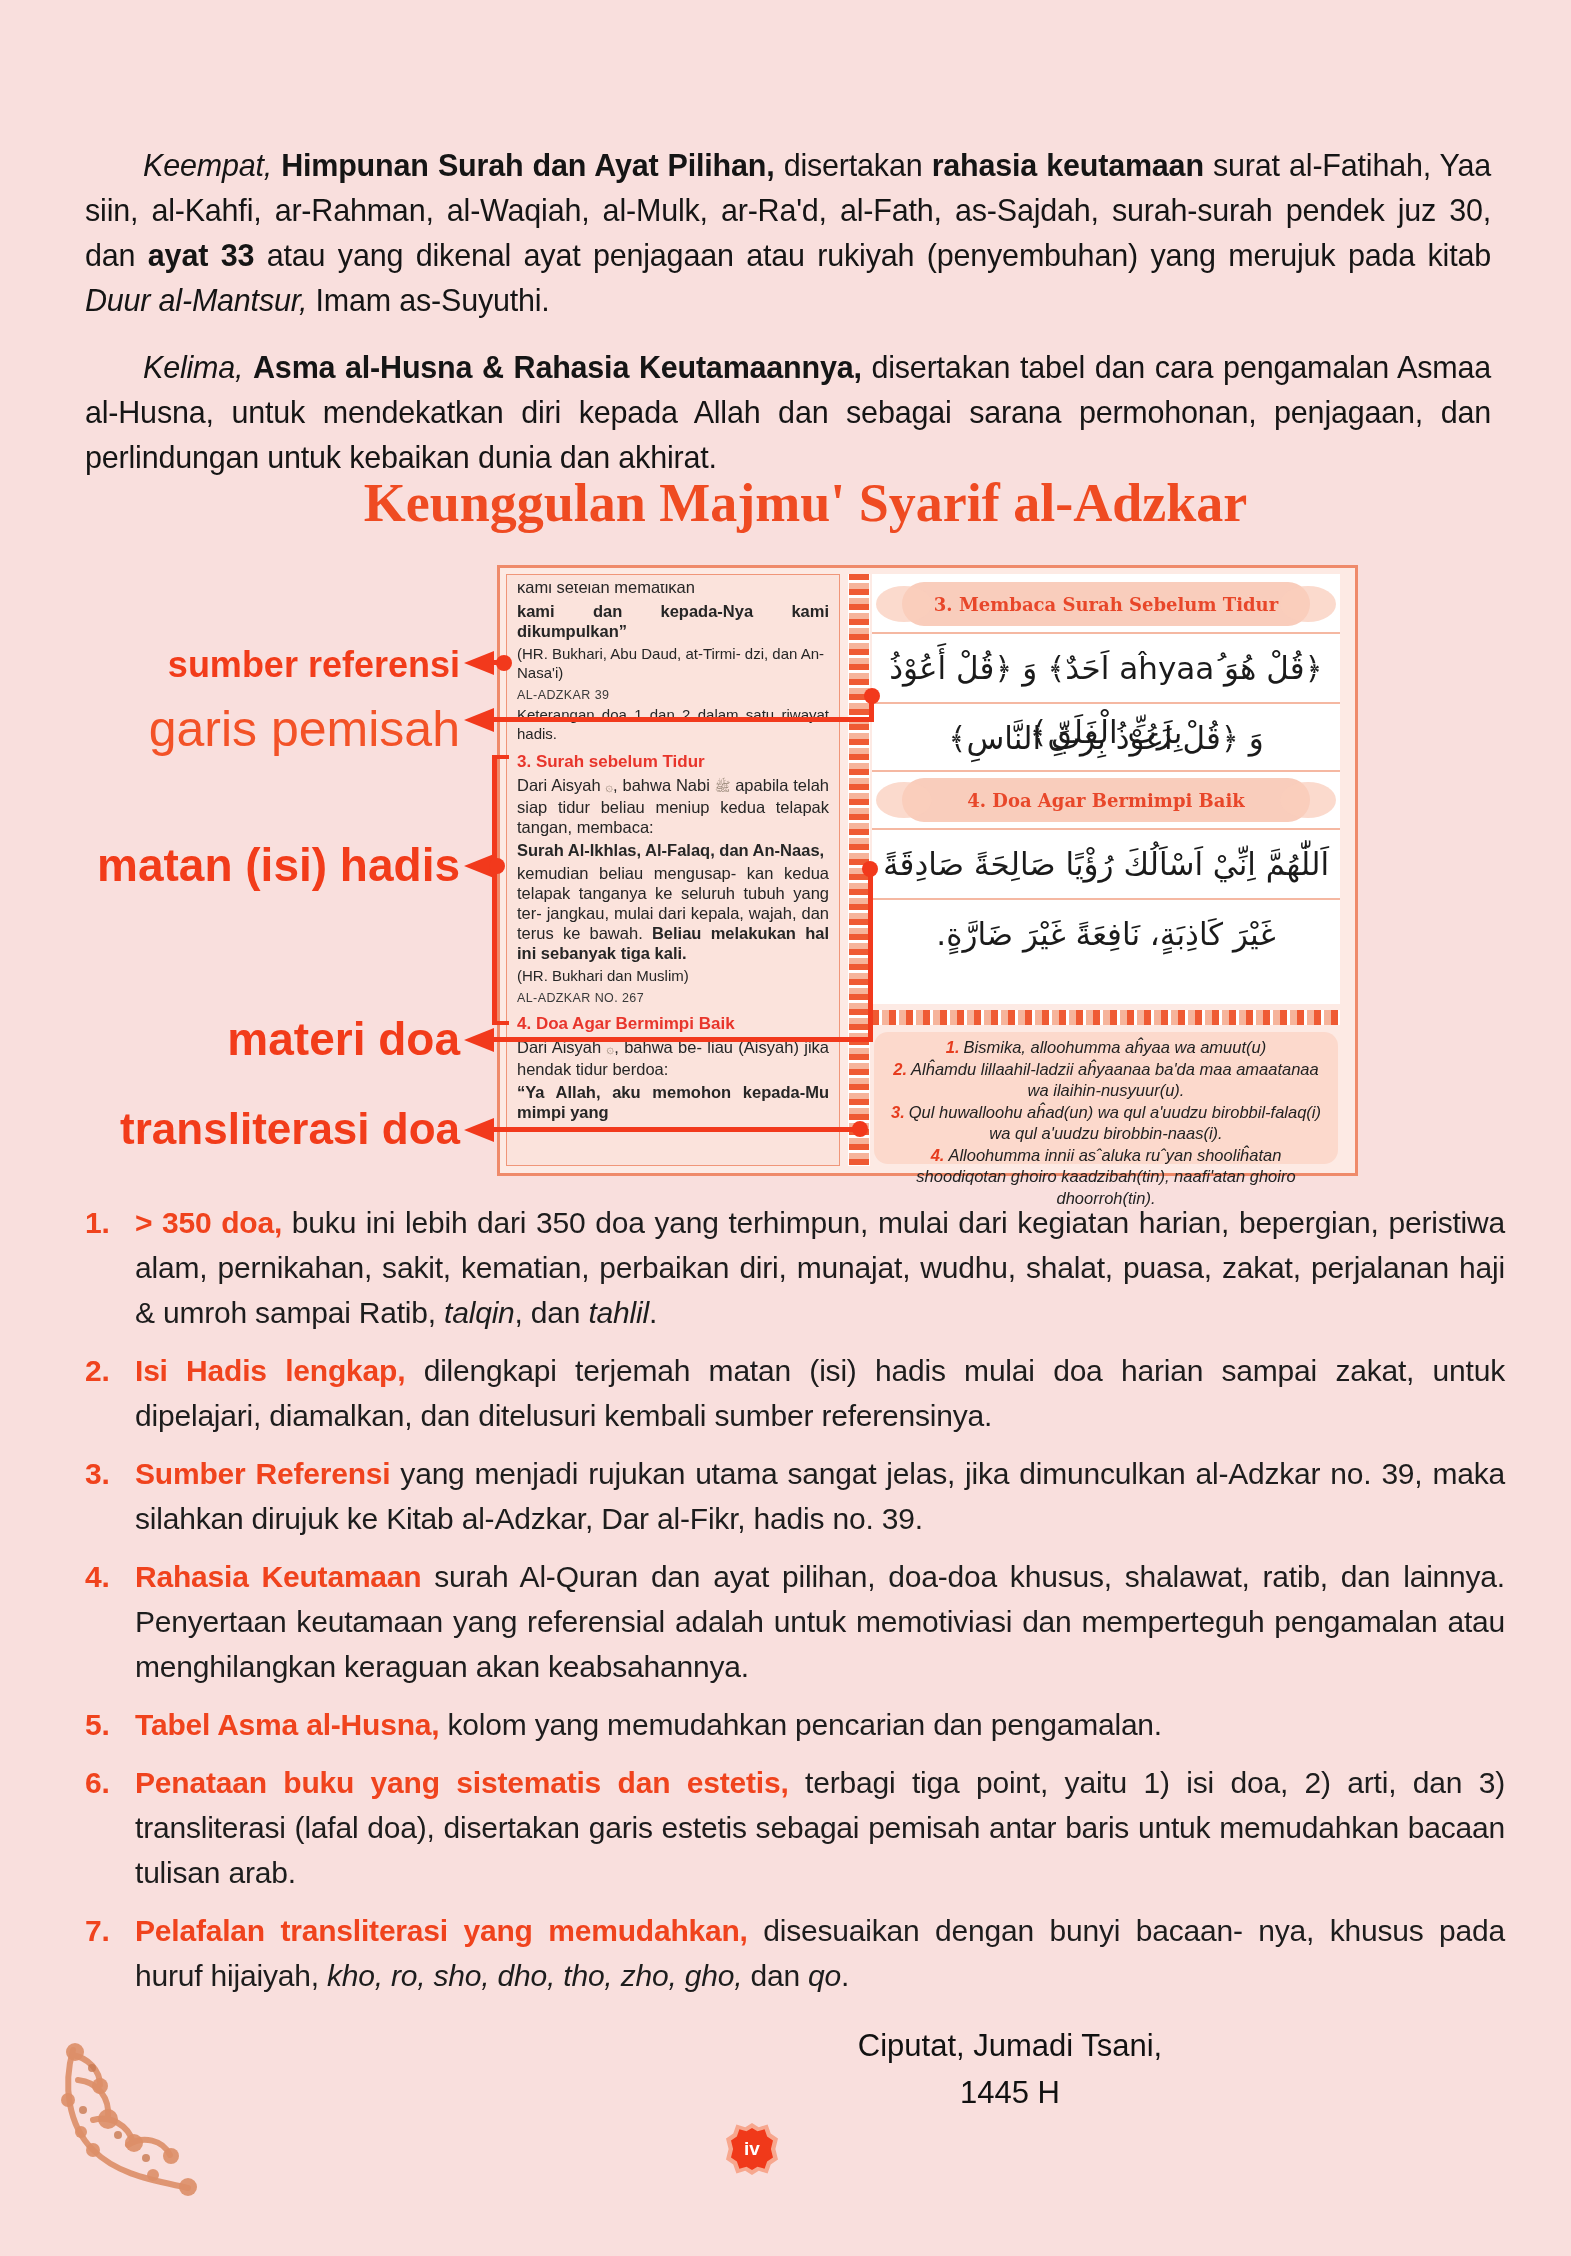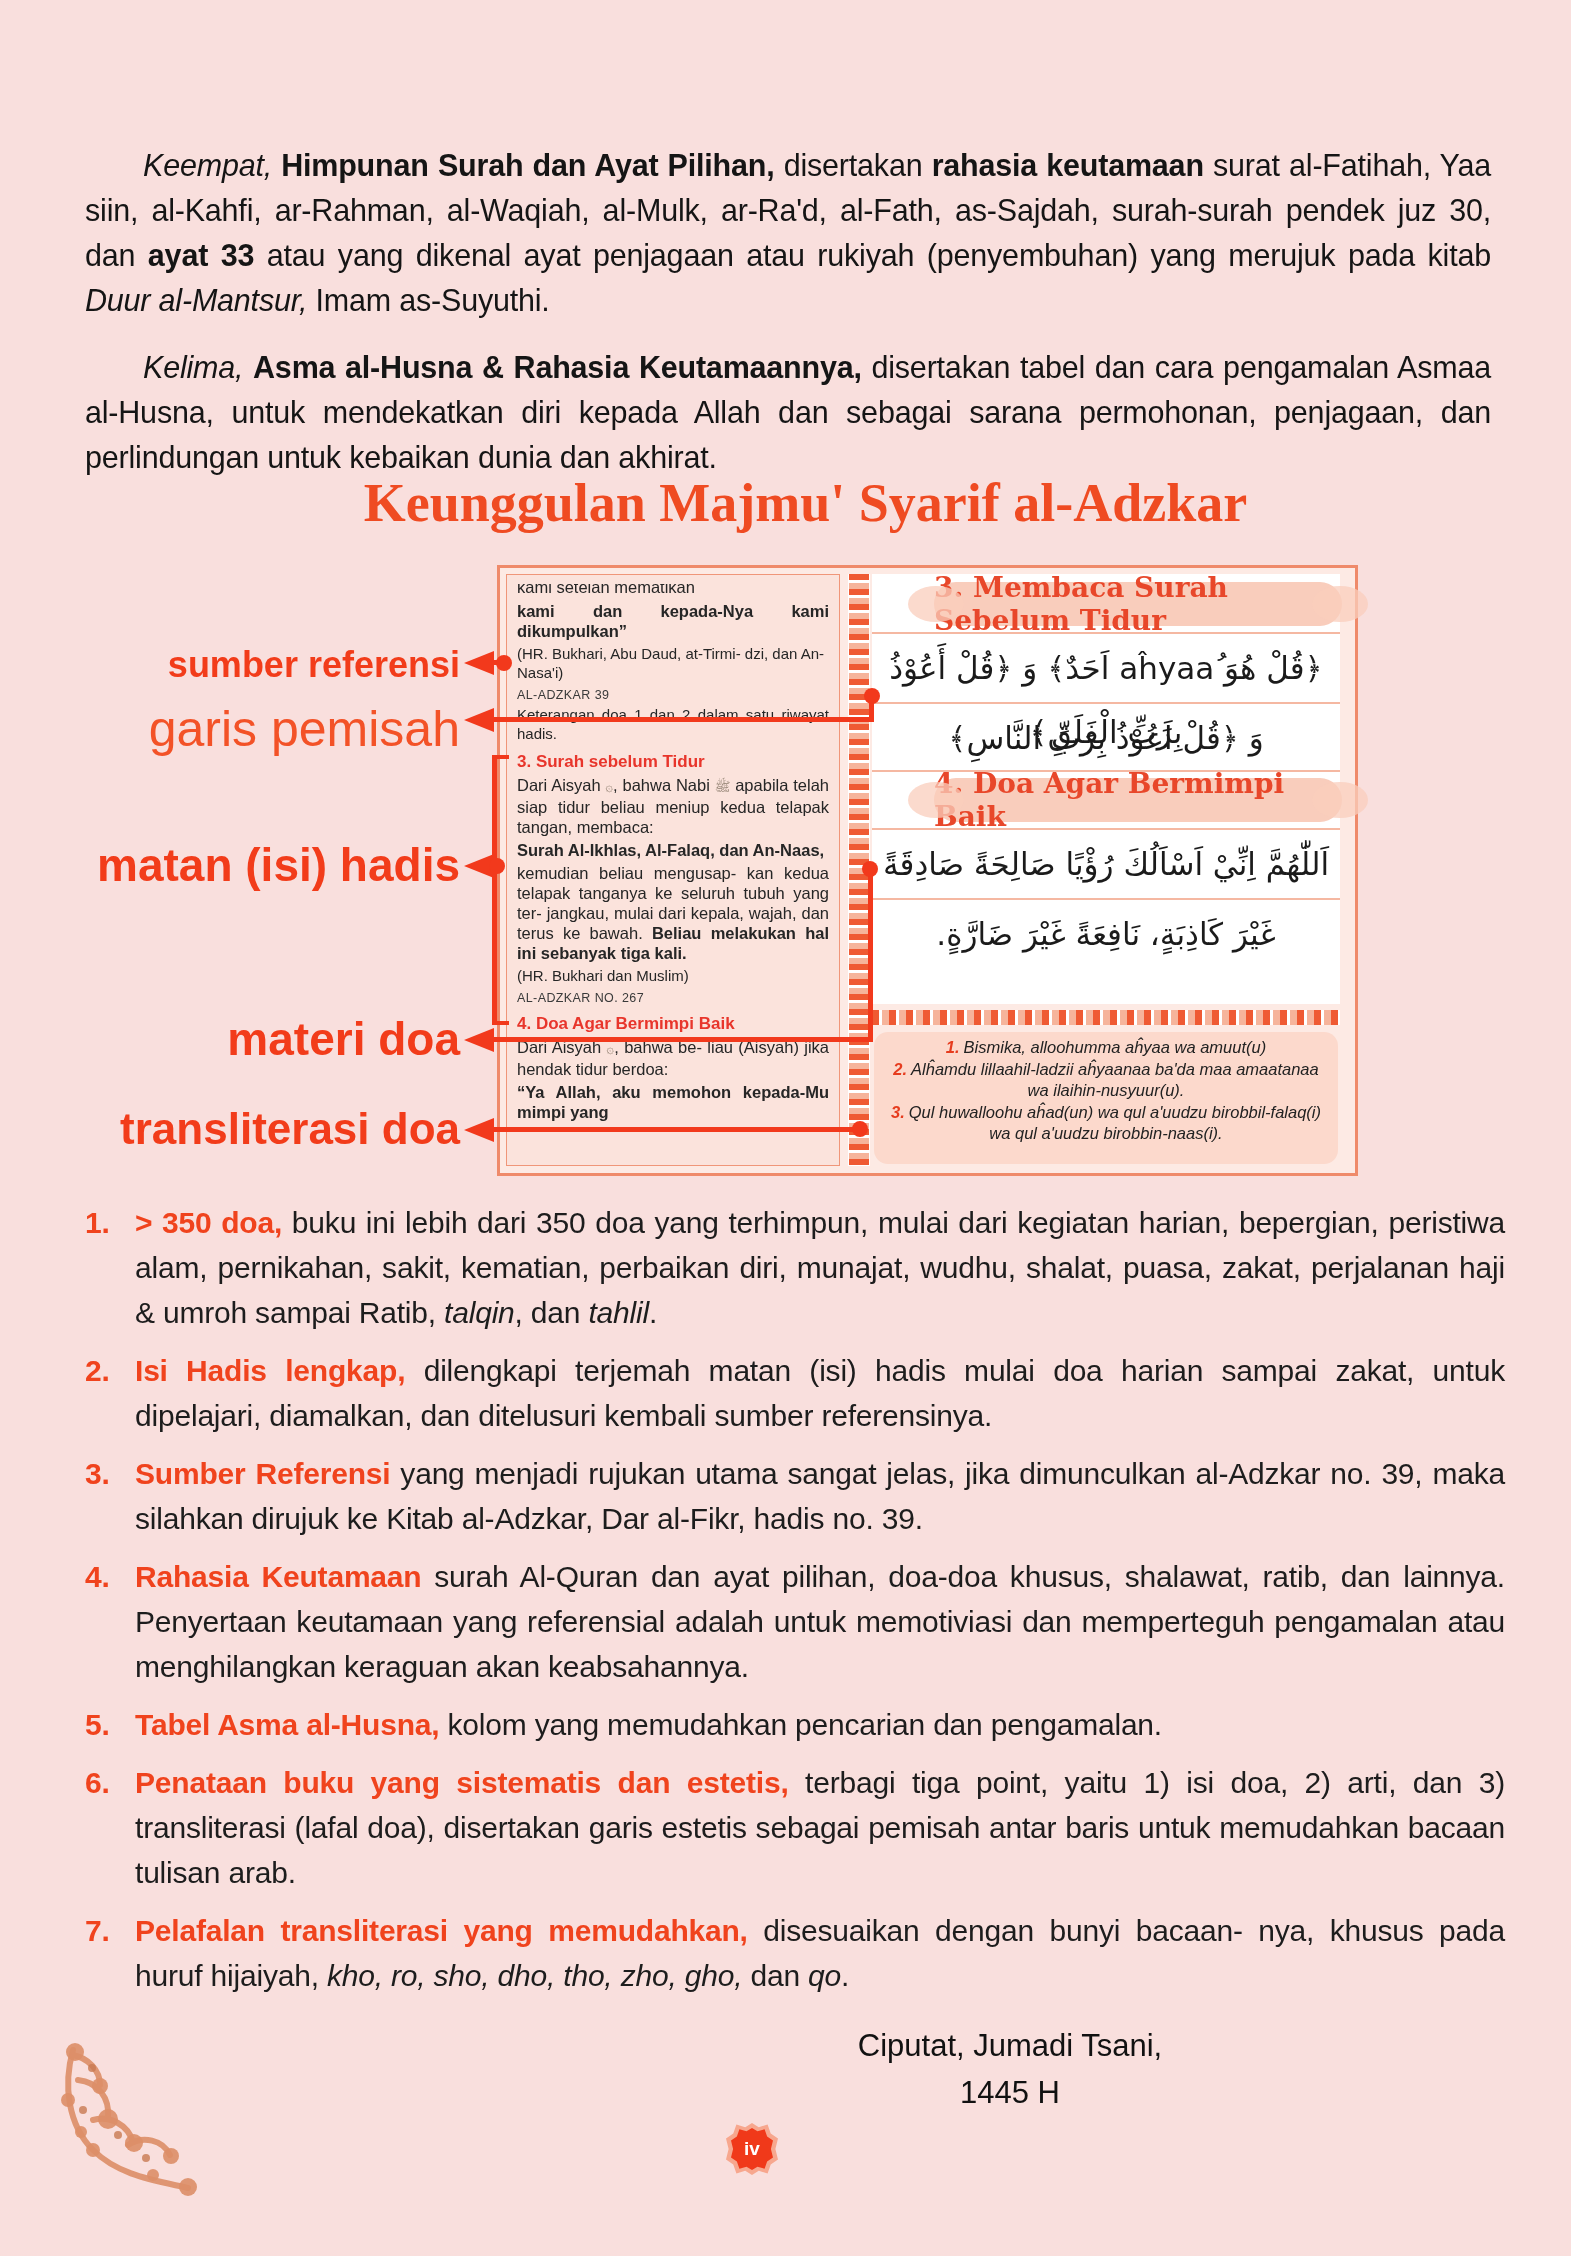--- a/index.html
+++ b/index.html
@@ -33,21 +33,21 @@
   .b-body{font-size:16.5px;line-height:20px;text-align:justify;}
   .sym{color:#8a7a6a;font-size:13px;}
 
   .divider-strip{position:absolute;left:348px;top:6px;width:20px;height:592px;
     background:repeating-linear-gradient(180deg,#ef5a33 0 6px,#ffffff 6px 9px,#f6b49b 9px 15px);
     border-left:1px solid #fff;border-right:1px solid #fff;}
 
   .right-page{position:absolute;left:372px;top:6px;width:468px;height:430px;background:#ffffff;}
   .banner{position:absolute;left:30px;width:408px;height:44px;background:#f9cdbc;
           border-radius:22px;display:flex;align-items:center;justify-content:center;
-          font-family:"DejaVu Serif",serif;font-weight:bold;font-size:28px;color:#e8472a;margin-left:32px;}
+          font-family:"DejaVu Serif",serif;font-weight:bold;font-size:18px;color:#e8472a;}
   .banner::before,.banner::after{content:"";position:absolute;top:4px;width:56px;height:36px;
           background:#f9cdbc;border-radius:50%;opacity:.75;}
   .banner::before{left:-26px;} .banner::after{right:-26px;}
   #banner1{top:8px;} #banner2{top:204px;}
   .sep{position:absolute;left:0;width:100%;height:2px;background:#f5b8a2;}
   .arabic{position:absolute;left:0;width:100%;text-align:center;
           font-family:"DejaVu Sans",sans-serif;font-size:31px;color:#1b1b1b;
           direction:rtl;line-height:64px;}
   .ornament-strip{position:absolute;left:372px;top:442px;width:468px;height:15px;
     background:repeating-linear-gradient(90deg,#ef5a33 0 7px,#ffffff 7px 10px,#f6b49b 10px 17px);}
@@ -125,20 +125,21 @@
       <div class="arabic" style="top:258px">اَللّٰهُمَّ اِنِّيْ اَسْاَلُكَ رُؤْيًا صَالِحَةً صَادِقَةً</div>
       <div class="sep" style="top:324px"></div>
       <div class="arabic" style="top:328px">غَيْرَ كَاذِبَةٍ، نَافِعَةً غَيْرَ ضَارَّةٍ.</div>
     </div>
 
     <div class="ornament-strip"></div>
     <div class="translit-box" id="translit-box">
         <div><span class="tnum">1.</span>Bismika, alloohumma aĥyaa wa amuut(u)</div>
         <div><span class="tnum">2.</span>Alĥamdu lillaahil-ladzii aĥyaanaa ba'da maa amaatanaa wa ilaihin-nusyuur(u).</div>
         <div><span class="tnum">3.</span>Qul huwalloohu aĥad(un) wa qul a'uudzu birobbil-falaq(i) wa qul a'uudzu birobbin-naas(i).</div>
+        <div><span class="tnum">4.</span>Alloohumma innii asˆaluka ruˆyan shooliĥatan shoodiqotan ghoiro kaadzibah(tin), naafi'atan ghoiro dhoorroh(tin).</div>
       </div>
   </div>
 
   <div class="callout bold" style="right:1111px;top:644px;font-size:36px;">sumber referensi</div>
   <div class="callout light" style="right:1111px;top:700px;font-size:50px;">garis pemisah</div>
   <div class="callout bold" style="right:1111px;top:838px;font-size:46px;">matan (isi) hadis</div>
   <div class="callout bold" style="right:1111px;top:1012px;font-size:46px;margin-left:46px;">materi doa</div>
   <div class="callout bold" style="right:1111px;top:1104px;font-size:44px;">transliterasi doa</div>
 
   <div class="c-arrow" style="left:464px;top:651px;"></div>

